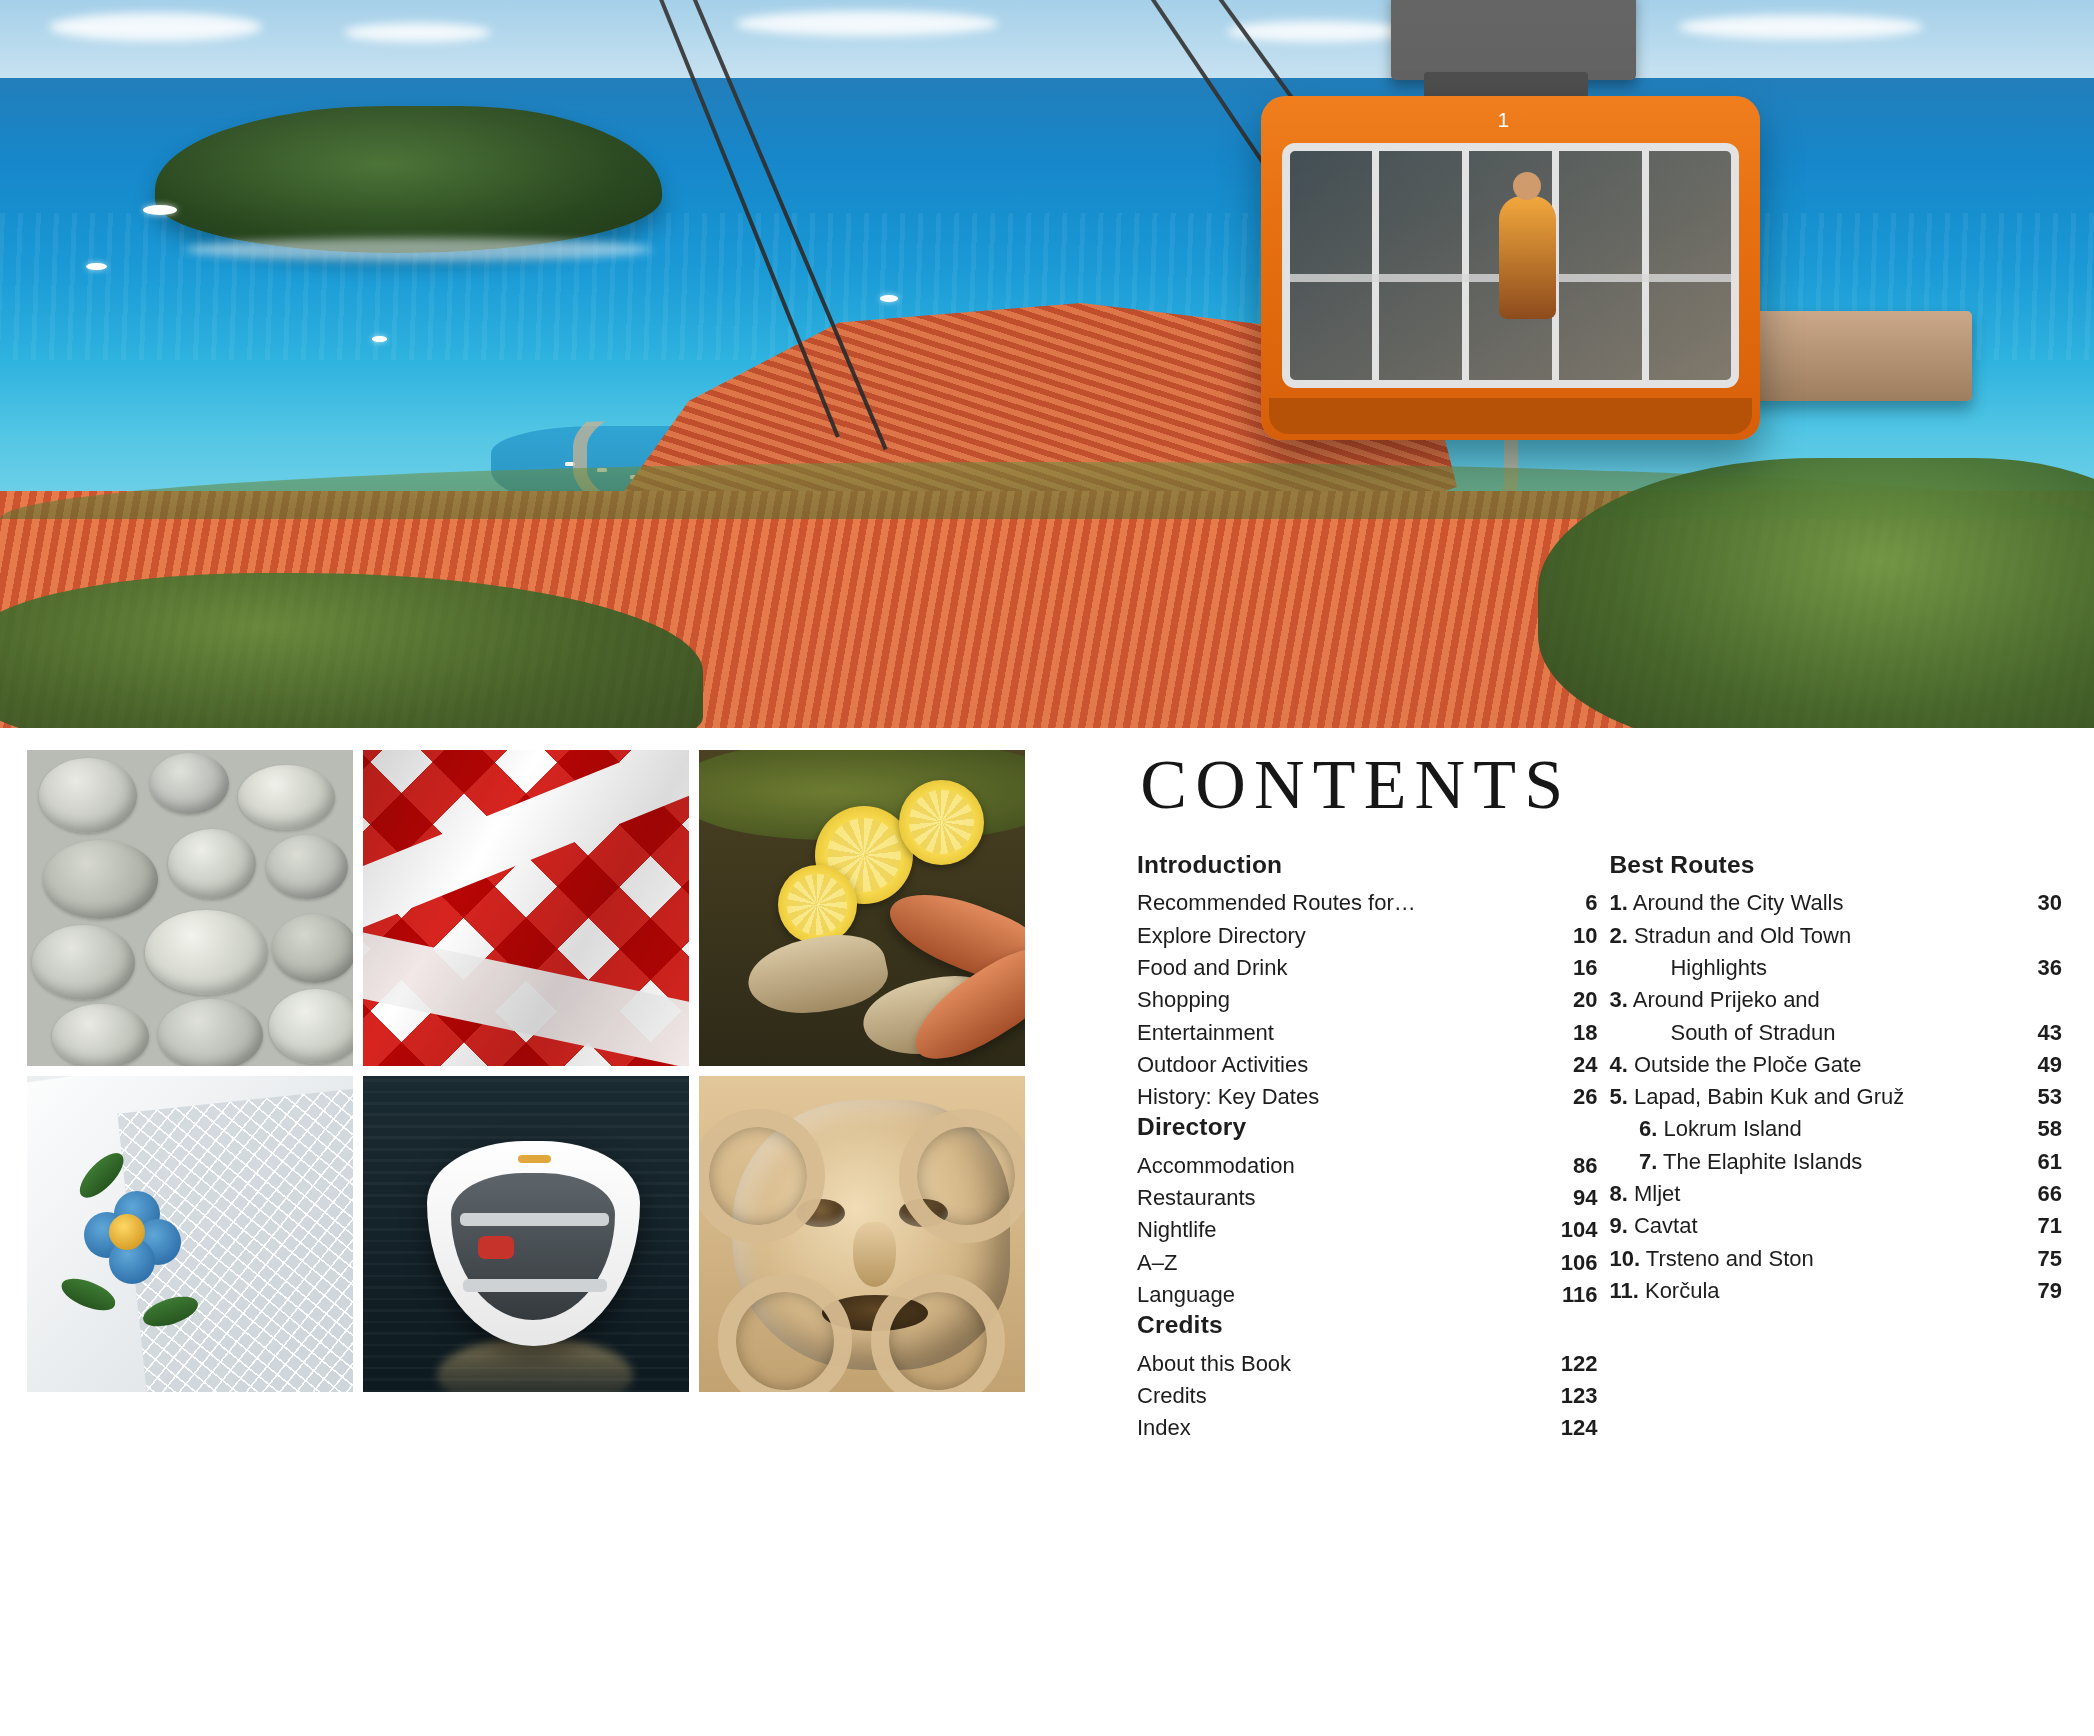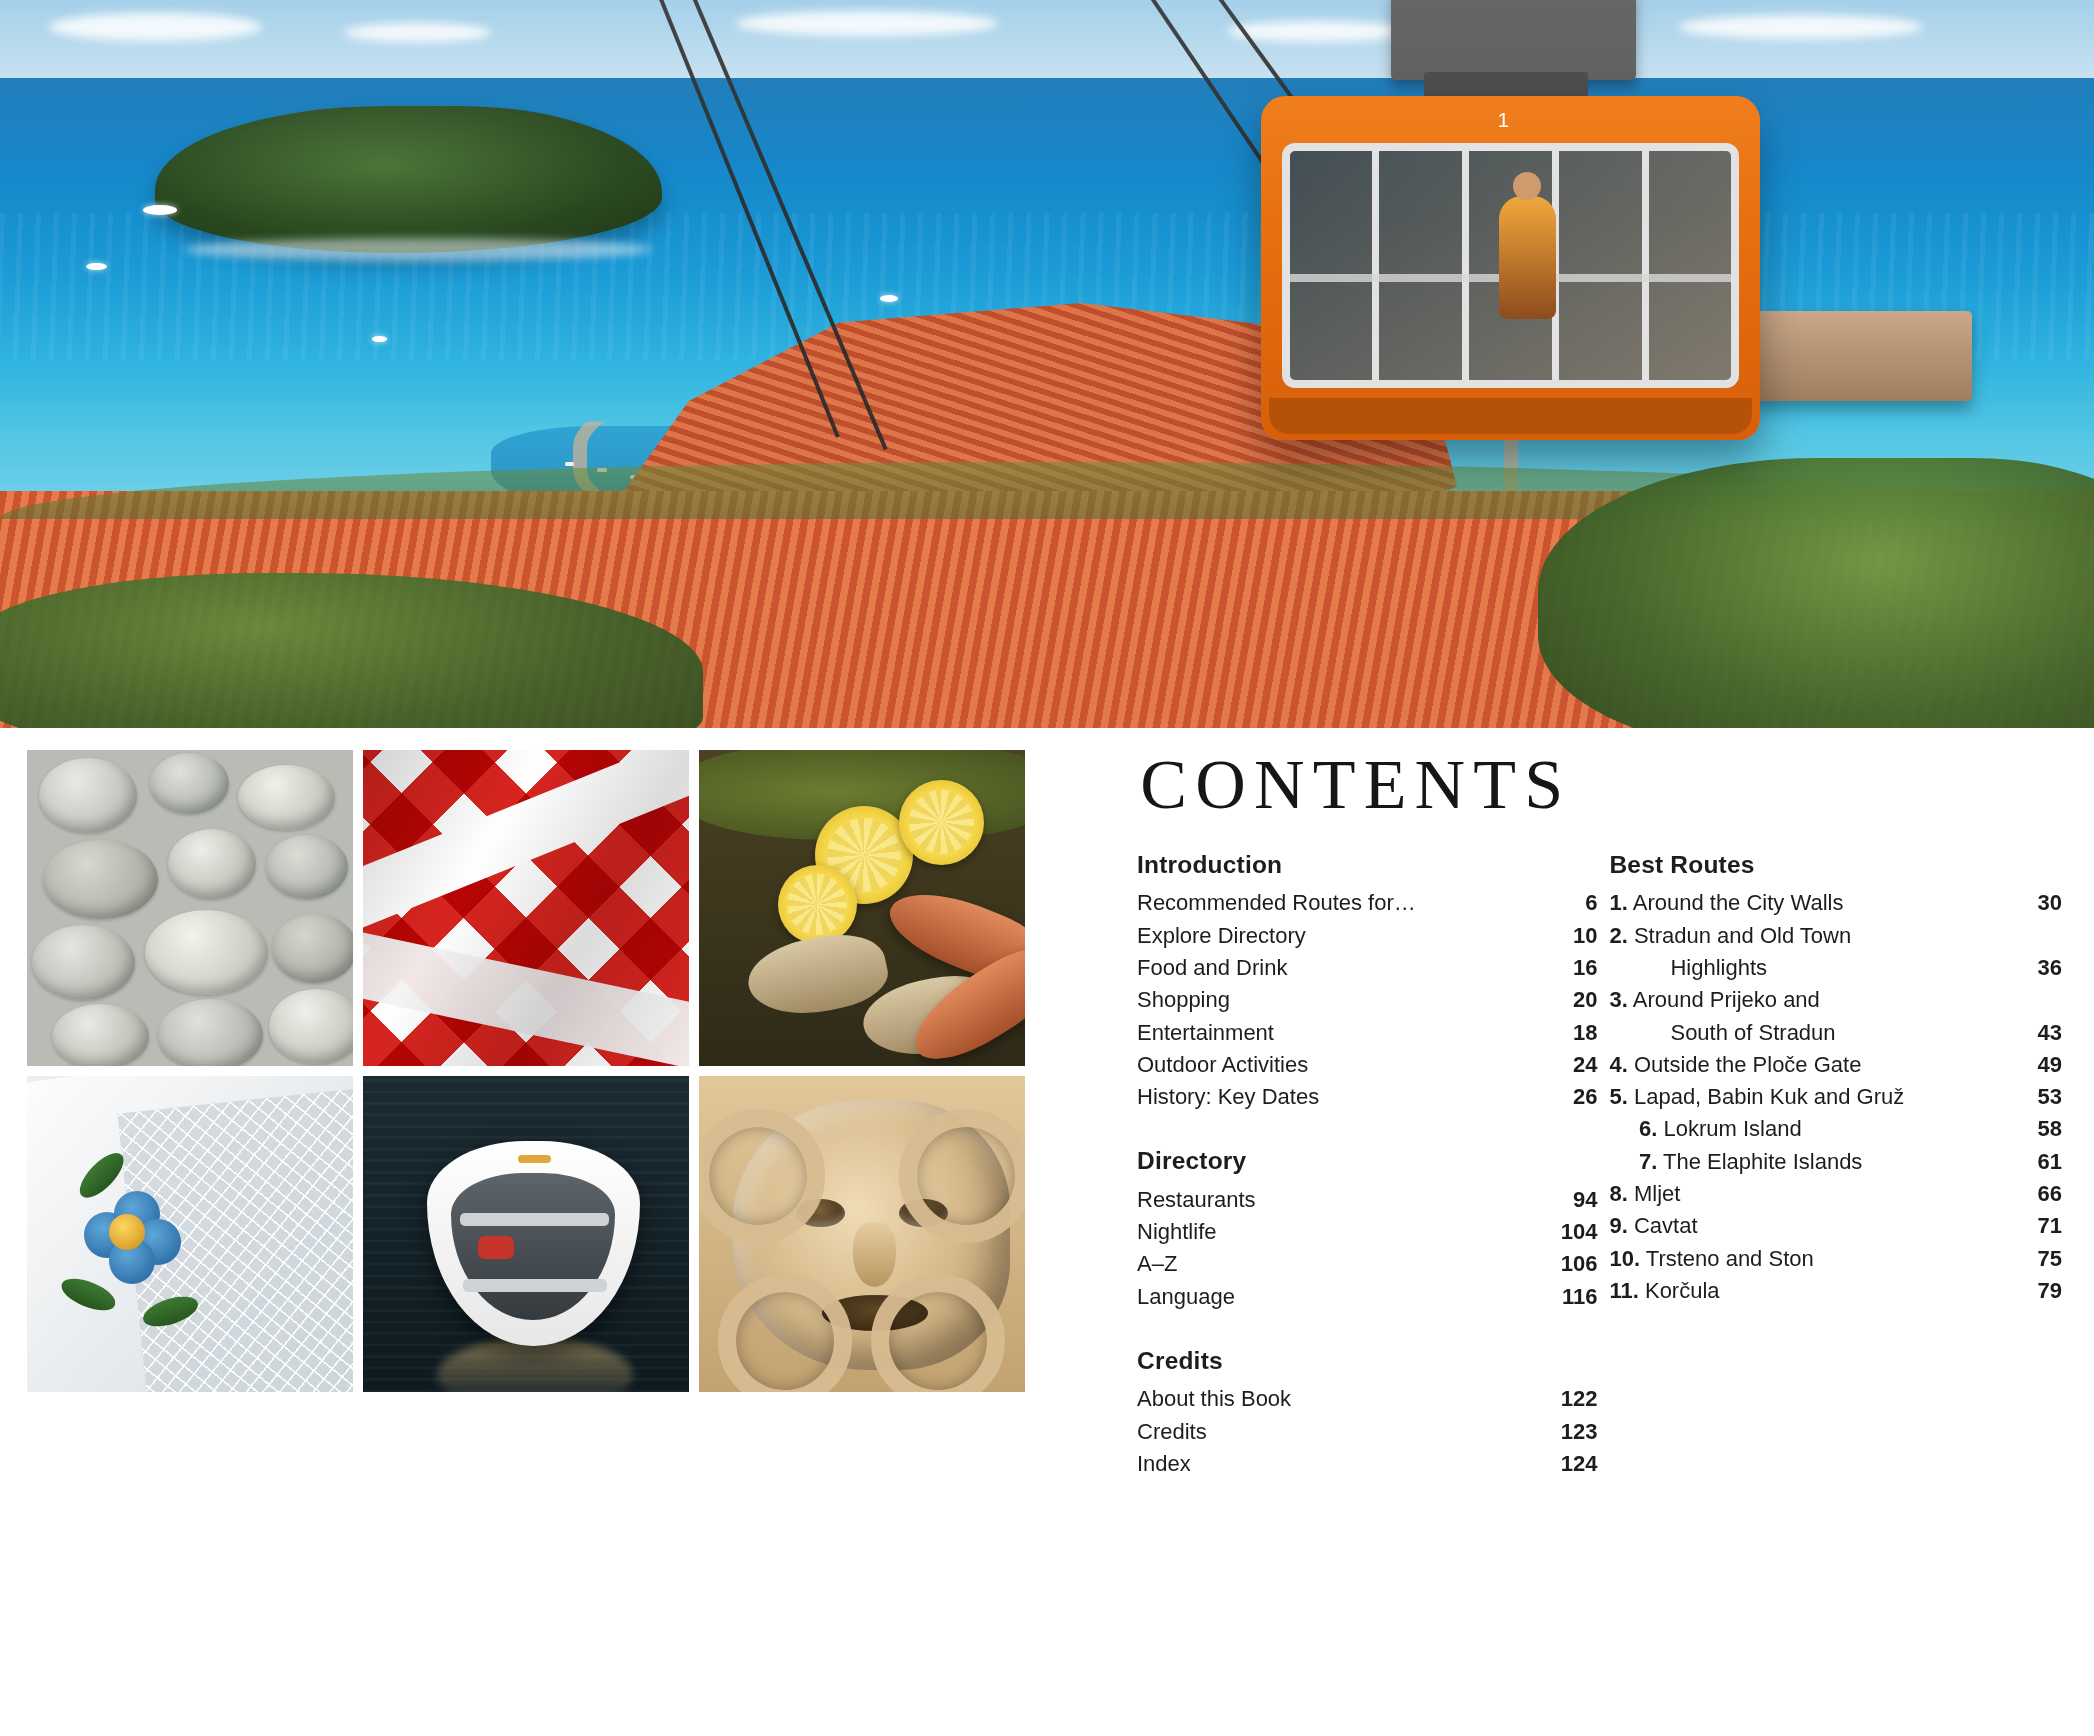--- a/index.html
+++ b/index.html
@@ -351,21 +351,21 @@
   .col-left { width: 466px; }
   .col-right { width: 458px; }
 
   .sec-head {
     font-size: 24.5px;
     font-weight: bold;
     color: #1d1d1d;
     margin: 0 0 8.2px 0;
     letter-spacing: 0.2px;
   }
-  .sec-head.spaced { margin-top: 34px; }
+  .sec-head.spaced { }
 
   .toc-row {
     display: flex;
     align-items: baseline;
     font-size: 22px;
     line-height: 1.47;
     color: #1d1d1d;
   }
   .toc-label { flex: 1 1 auto; white-space: nowrap; }
   .toc-label .num { font-weight: bold; }
@@ -551,20 +551,24 @@
         <span class="toc-label">Outdoor Activities</span>
         <span class="toc-page">24</span>
       </div>
       <div class="toc-row">
         <span class="toc-label">History: Key Dates</span>
         <span class="toc-page">26</span>
       </div>
 
       <div class="sec-head spaced">Directory</div>
       <div class="toc-row">
+        <span class="toc-label">Accommodation</span>
+        <span class="toc-page">86</span>
+      </div>
+      <div class="toc-row">
         <span class="toc-label">Restaurants</span>
         <span class="toc-page">94</span>
       </div>
       <div class="toc-row">
         <span class="toc-label">Nightlife</span>
         <span class="toc-page">104</span>
       </div>
       <div class="toc-row">
         <span class="toc-label">A–Z</span>
         <span class="toc-page">106</span>

